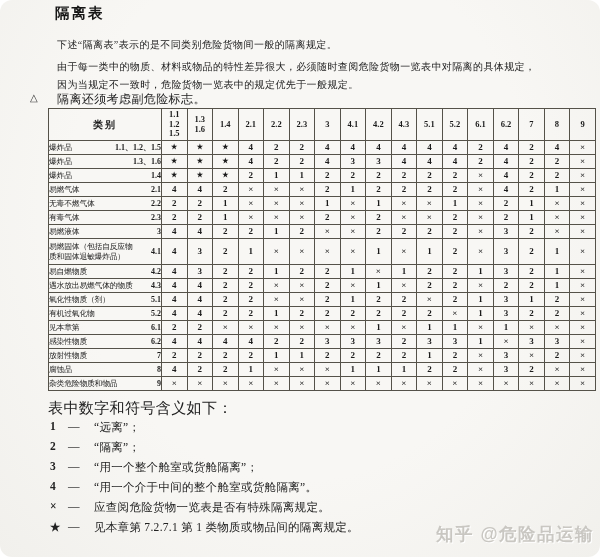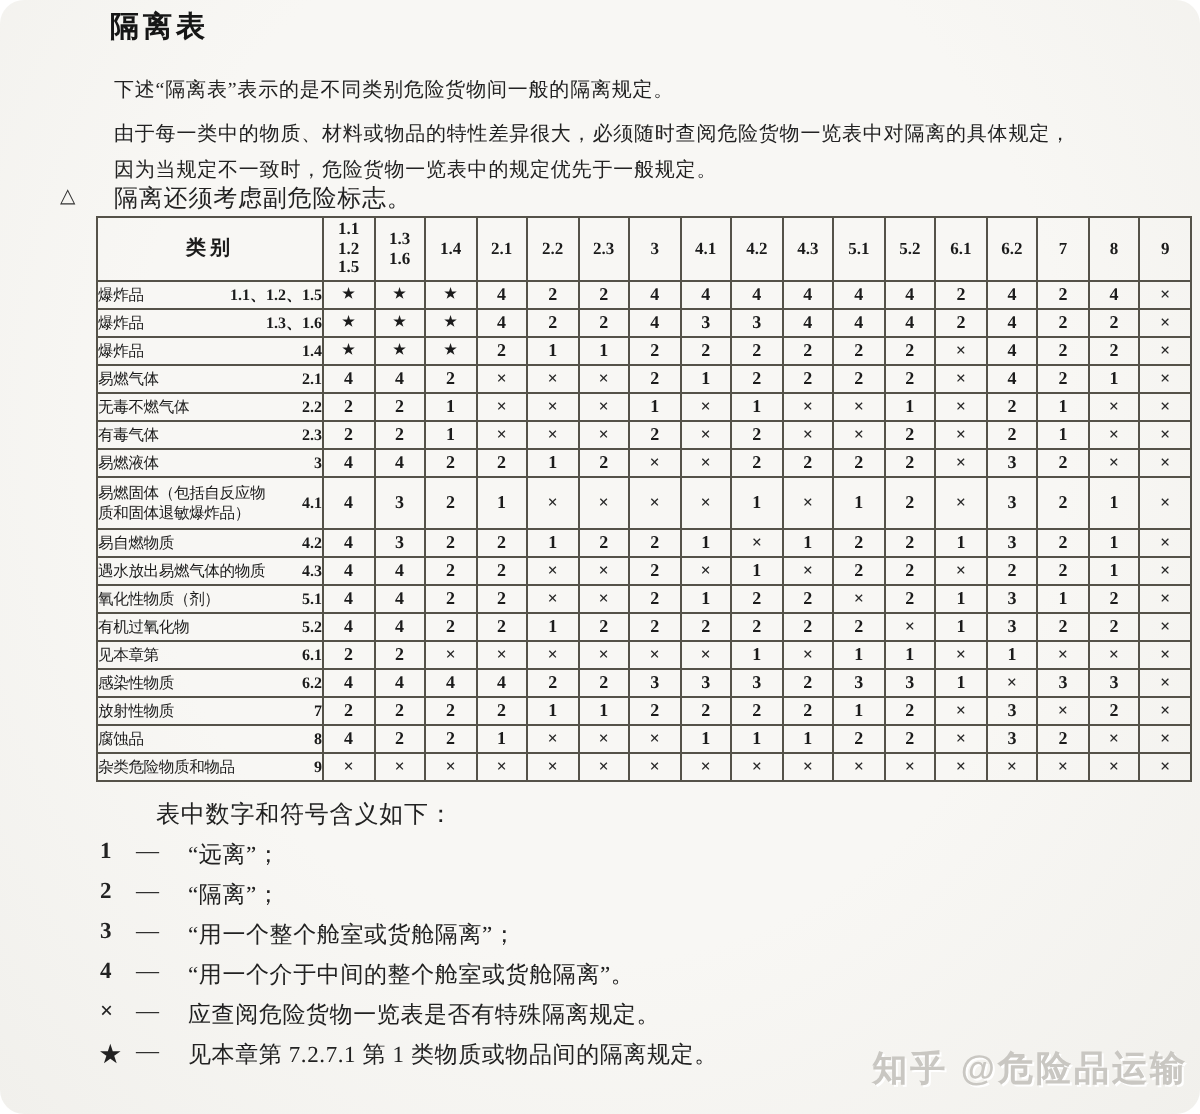--- a/index.html
+++ b/index.html
@@ -34,21 +34,21 @@
   th.corner{ width:112px; font-size:10px; font-weight:bold; letter-spacing:2px; }
   tbody td{ height:13px; font-size:9px; font-weight:bold; line-height:1; color:#1b1b1b; }
   tbody tr:nth-child(8) td{ height:25px; }
   td.lblcell{ text-align:left; padding:0 3px 0 4px; }
   .lbl{ display:flex; justify-content:space-between; align-items:center; gap:16px; }
   .lbl .nm{ font-size:7.8px; font-weight:normal; line-height:1.2; letter-spacing:-0.2px; text-align:left; }
   .lbl .no{ font-size:8px; font-weight:bold; white-space:nowrap; }
   td.v-star{ font-size:7px; }
   td.v-x{ font-size:9px; font-weight:bold; color:#2a2a2a; }
 
-  .legend-title{ position:absolute; left:48px; top:399px; font-size:12px; letter-spacing:0.4px; color:#222;margin-left:30px; }
+  .legend-title{ position:absolute; left:48px; top:399px; font-size:15px; letter-spacing:0.4px; color:#222; }
   .legend-item{ position:absolute; left:50px; display:flex; font-size:11.5px; letter-spacing:0.3px; color:#222; white-space:nowrap; }
   .legend-item .sym{ width:18px; font-weight:bold; }
   .legend-item .dash{ width:26px; }
   .watermark{
     position:absolute; right:6px; top:522px;
     font-family:"Liberation Sans", sans-serif;
     font-size:17.5px; font-weight:bold; letter-spacing:1.5px;
     color:#c9c7c2; text-shadow:1px 1px 0 #ffffff;
   }
 </style>

